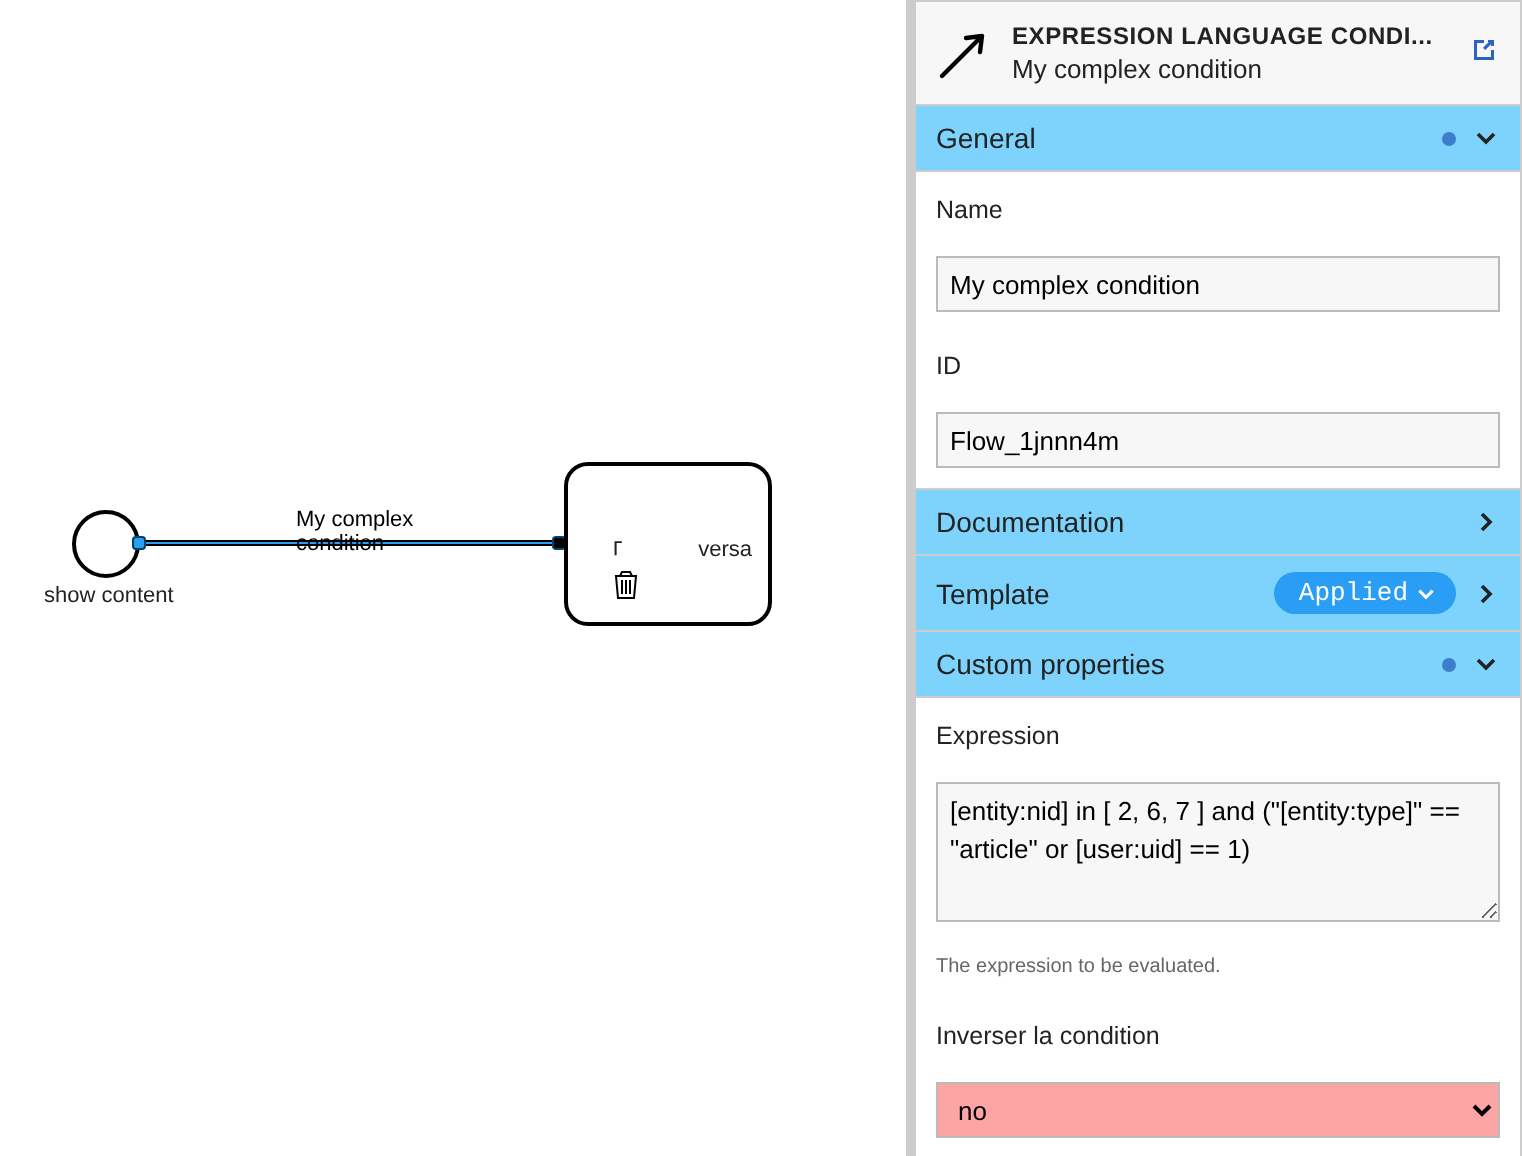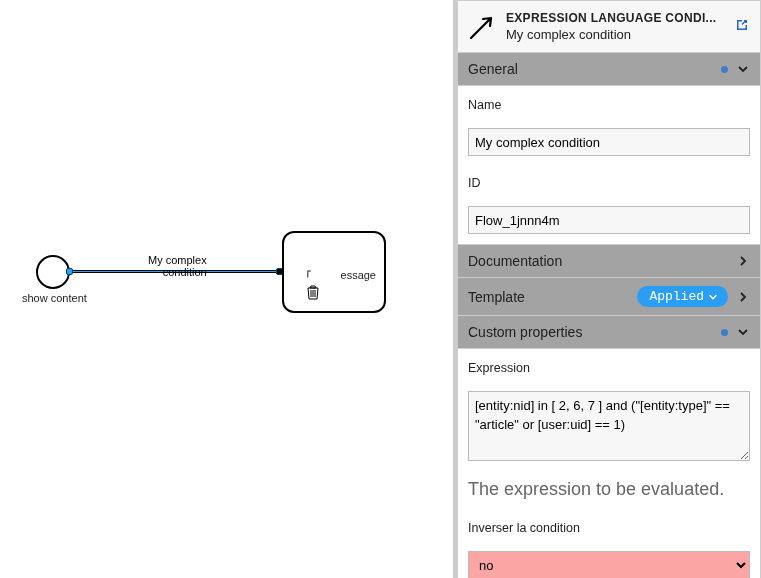--- a/index.html
+++ b/index.html
@@ -43,21 +43,21 @@
     white-space: nowrap;
     overflow: hidden;
     text-overflow: ellipsis;
   }
   .panel-header-sub { font-size: 13px; margin-top: 2px; }
   .panel-header .open-icon { color: #2a63c3; cursor: pointer; }
   
   .section-head {
     border: 1px solid #ccc;
     border-top: none;
-    background: #a3a3a3;
+    background: #7dd3fc;
     padding: 8px 10px;
     display: flex;
     align-items: center;
     gap: 8px;
     cursor: pointer;
     font-size: 14px;
   }
   .section-head .title { flex: 1; }
   .dot {
     width: 7px; height: 7px; border-radius: 50%;
@@ -97,21 +97,21 @@
     font-family: inherit;
     font-size: 13px;
     resize: both;
   }
   .text-input { height: 28px; resize: horizontal; }
   .textarea { height: 70px; line-height: 1.45; }
   .select {
     background: #fca5a5;
     height: 28px;
   }
-  .help { font-size: 18px; color: #666; line-height: 1.35; }
+  .help { font-size: 10px; color: #666; line-height: 1.35; }
   
   .start-circle {
     position: absolute;
     width: 34px; height: 34px;
     border: 2px solid #000;
     border-radius: 50%;
     background: #fff;
   }
   .start-label {
     position: absolute;
@@ -129,21 +129,21 @@
   .flow-end-dot {
     position: absolute;
     width: 7px; height: 7px;
     background: #2a9df4;
     border: 1px solid #046;
     border-radius: 2px;
   }
   .flow-label {
     position: absolute;
     font-size: 11px;
-    text-align: right;
+    text-align: left;
     line-height: 1.1;
     background: transparent;
     color: #000;
     white-space: nowrap;
   }
   .task-box {
     position: absolute;
     width: 104px; height: 82px;
     border: 2px solid #000;
     border-radius: 12px;
@@ -168,21 +168,21 @@
   <div class="flow-line" style="left:70px; top:270px; width:212px;"></div>
   <div class="flow-end-dot" style="left:66px; top:268px;"></div>
   <div class="flow-end-dot" style="left:276px; top:268px; background:#000;"></div>
   <div class="flow-label" style="left:148px; top:254px;">
     <div>My complex</div>
     <div>condition</div>
   </div>
 
   <div class="task-box" style="left:282px; top:231px;">
     <span class="mini-icon" style="left:22px; top:32px; font-size:16px;">⸢</span>
-    <span class="task-label">essage</span>
+    <span class="task-label">versa</span>
     <span class="mini-icon" style="left:22px; top:52px;">
       <svg width="14" height="16" viewBox="0 0 14 16">
           <path d="M2 3h10l-1 11H3L2 3zm3-2h4l1 2H4l1-2z" fill="none" stroke="#000" stroke-width="1"></path>
           <path d="M5 5v7M7 5v7M9 5v7" stroke="#000" stroke-width="1"></path>
         </svg>
     </span>
   </div>
 </div>
 
 <div class="panel">

